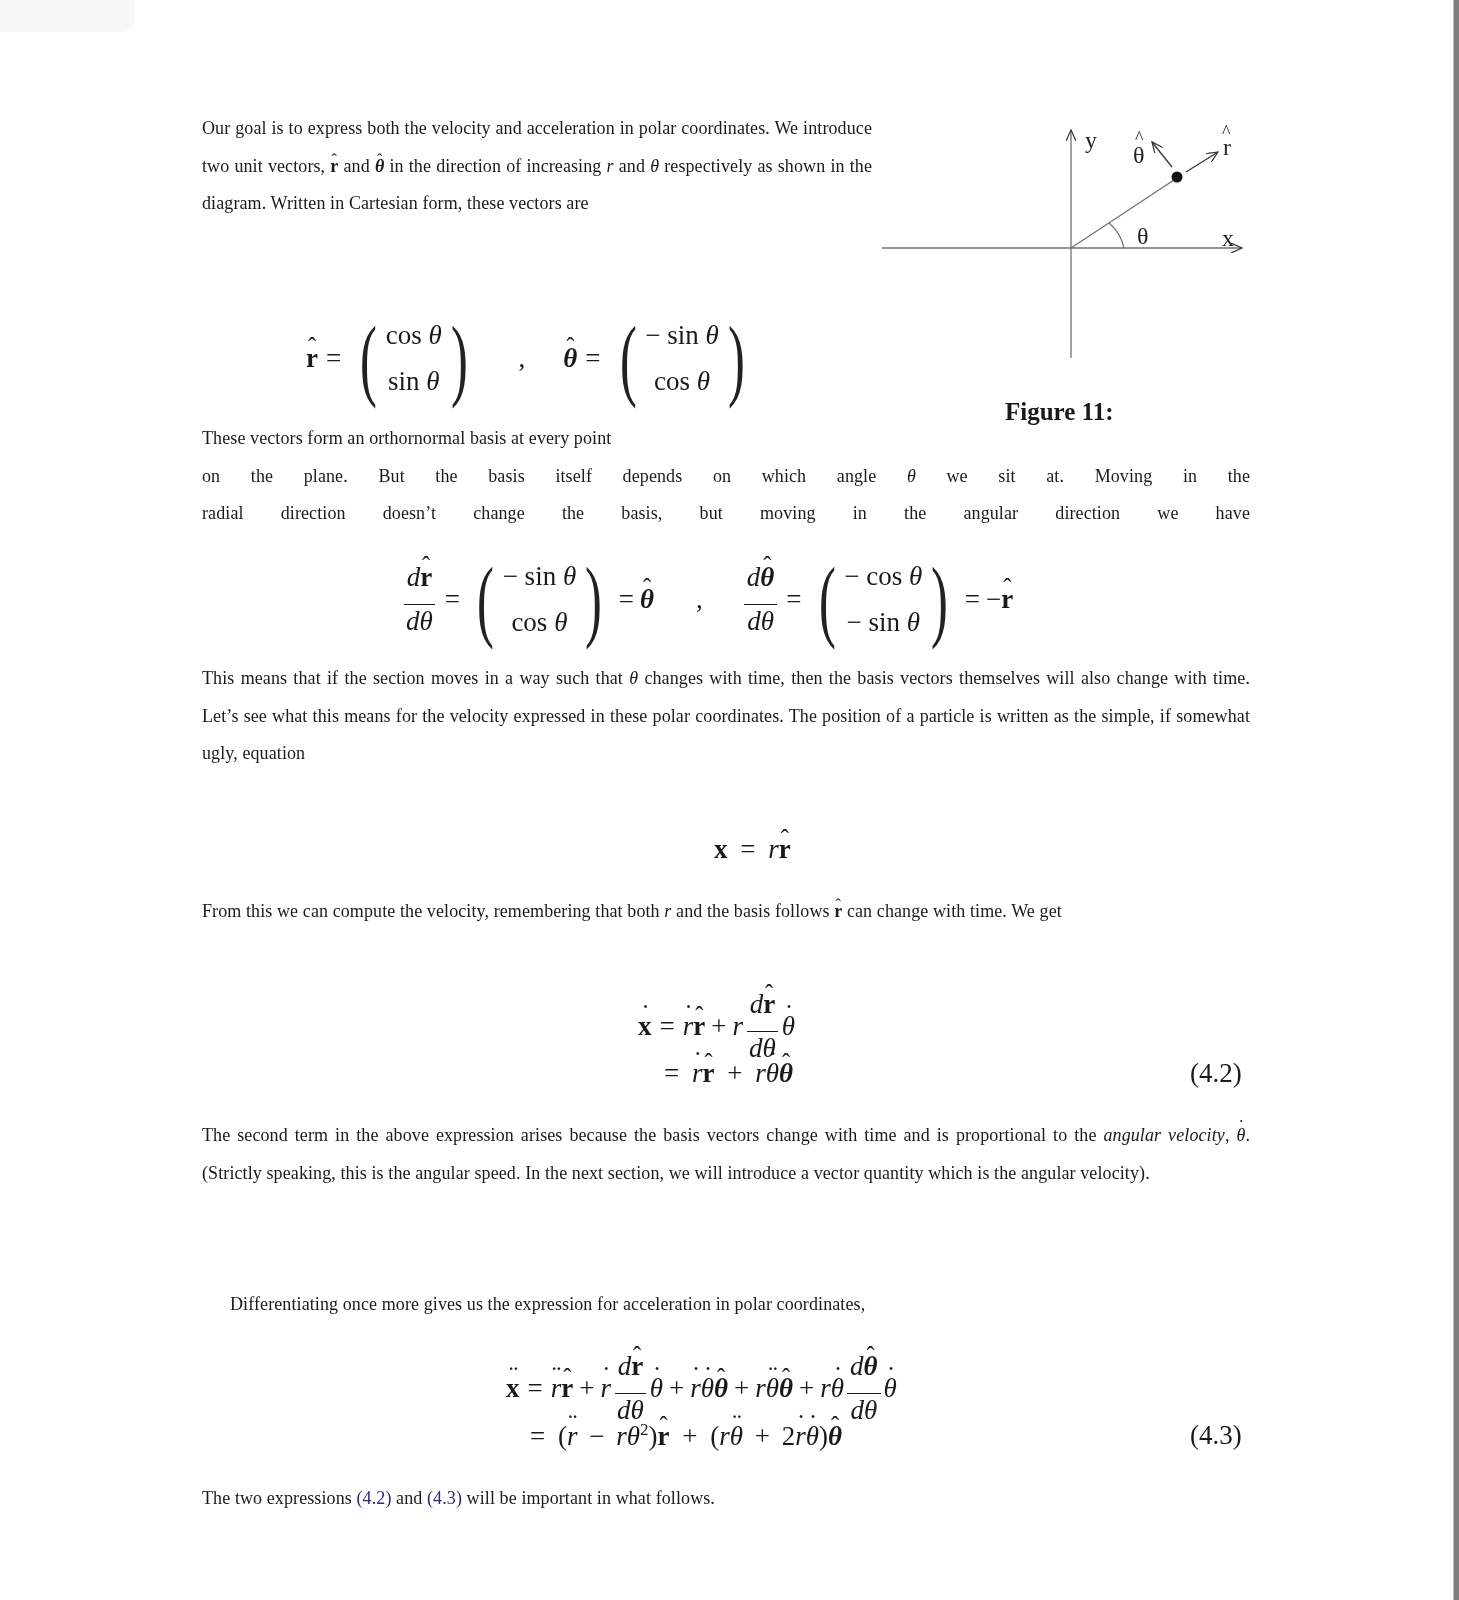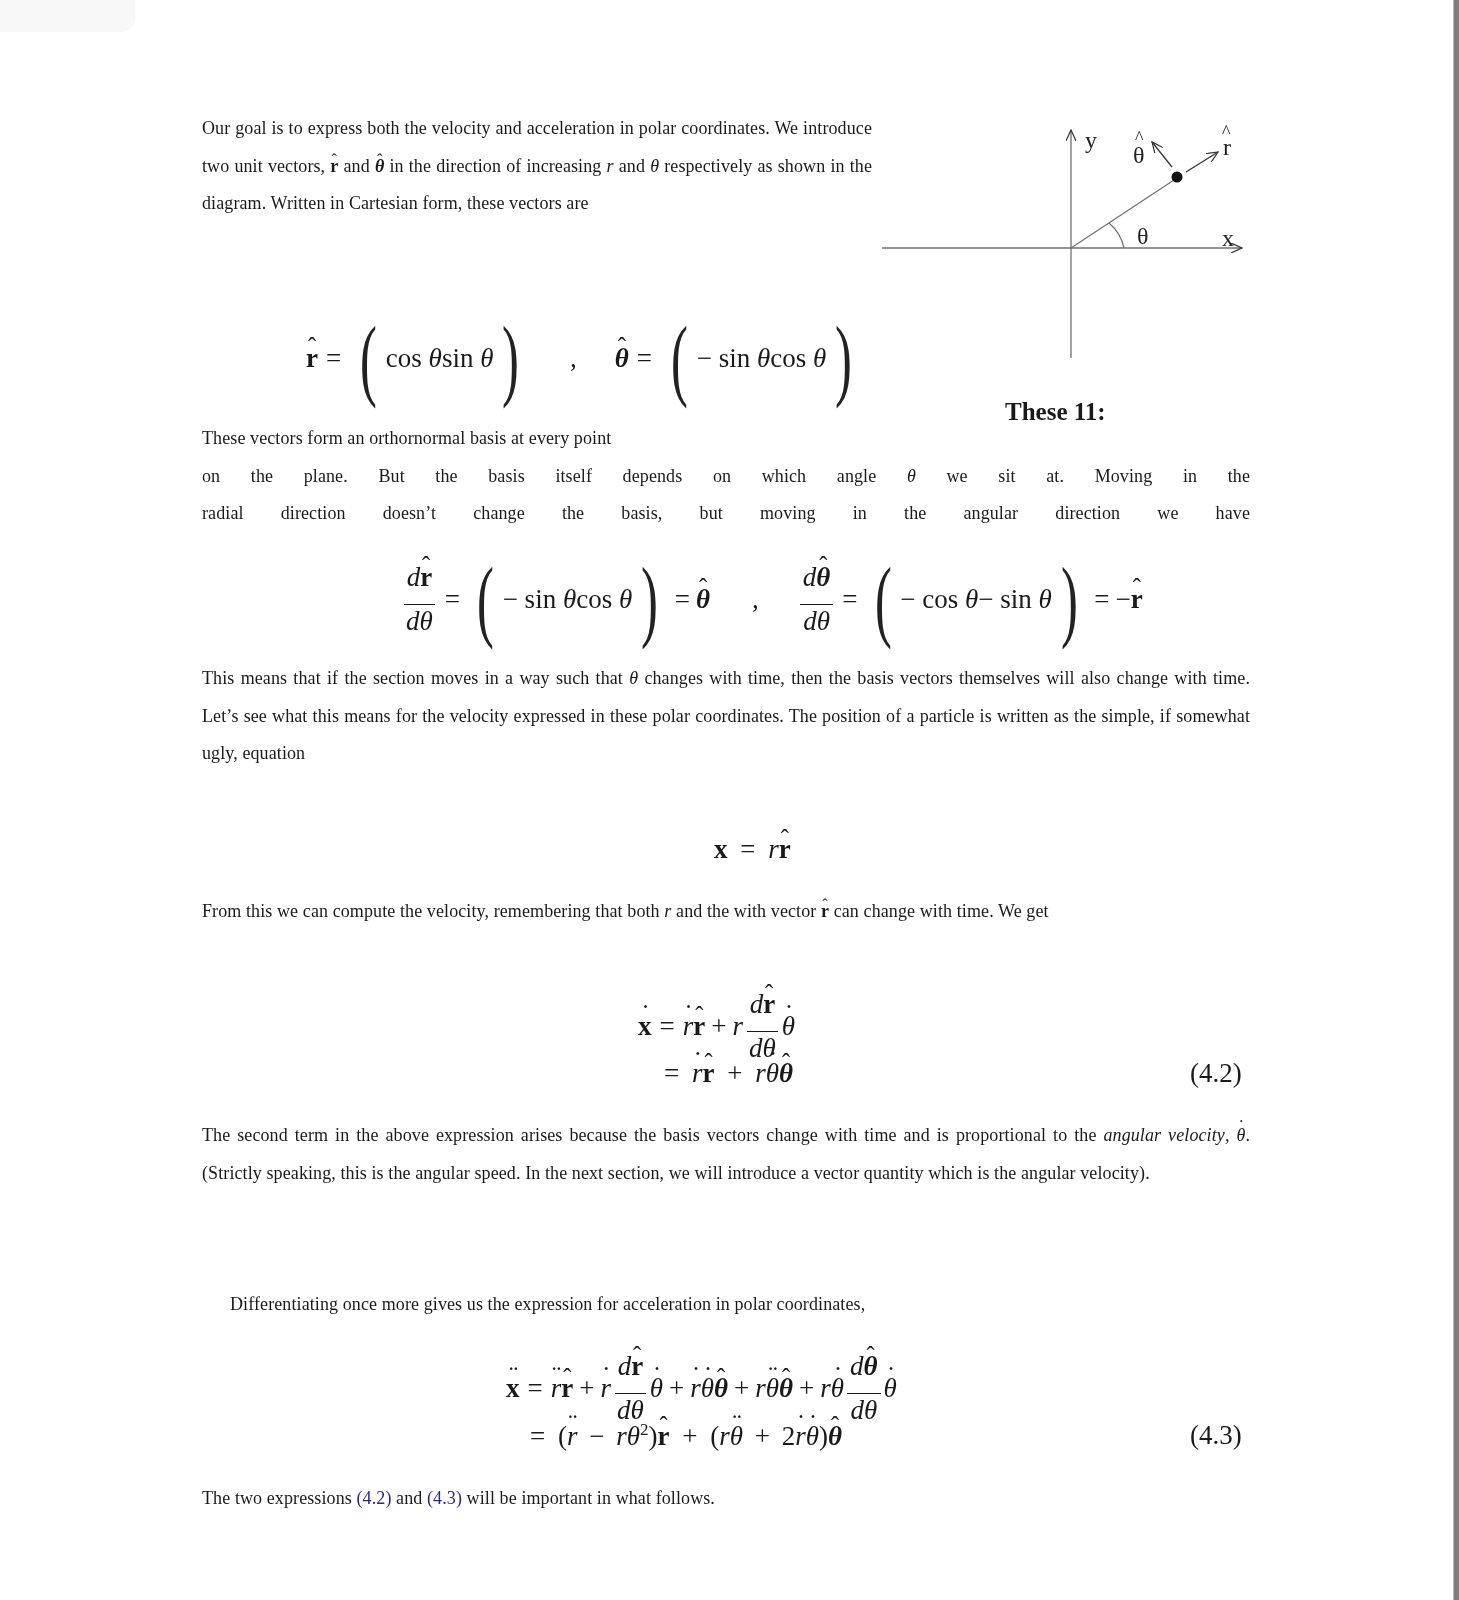--- a/index.html
+++ b/index.html
@@ -41,21 +41,21 @@
     transform: translateX(-50%); font-style: normal; font-weight: normal;
   }
   .ref { color: #2b2b7e; }
   .eq { position: absolute; font-size: 27px; white-space: nowrap; }
   .eqnum { position: absolute; left: 1190px; font-size: 27px; }
   .frac { display: inline-flex; flex-direction: column; align-items: center; vertical-align: middle; margin: 0 3px; }
   .frac .num { border-bottom: 1.3px solid #1a1a1a; padding: 0 3px 13px; line-height: 1.05; }
   .frac .den { padding: 2px 3px 0; line-height: 1.05; }
   .mat { display: inline-flex; align-items: center; vertical-align: middle; margin: 0 4px; }
   .paren { font-size: 92px; font-weight: 200; line-height: 1; transform: scaleX(0.55); color: #222; }
-  .col { display: flex; flex-direction: row; align-items: center; line-height: 46px; padding: 0 2px; }
+  .col { display: flex; flex-direction: column; align-items: center; line-height: 46px; padding: 0 2px; }
   .fig-caption { position: absolute; left: 1005px; top: 398px; font-size: 25px; font-weight: bold; }
   svg text { font-family: "Liberation Serif", serif; }
 </style>
 </head>
 <body>
 
 <div class="corner-shade"></div>
 <div class="right-edge"></div>
 
 <div class="para narrow" style="top:110px;">
@@ -80,21 +80,21 @@
   <line x1="306" y1="54" x2="338" y2="34" stroke="#333" stroke-width="1.3" marker-end="url(#ah)"></line>
   <line x1="292" y1="49" x2="272" y2="24" stroke="#333" stroke-width="1.3" marker-end="url(#ah)"></line>
   <text x="205" y="30" font-size="24" fill="#222">y</text>
   <text x="342" y="128" font-size="24" fill="#222">x</text>
   <text x="257" y="126" font-size="24" fill="#222">θ</text>
   <text x="253" y="45" font-size="24" fill="#222">θ</text>
   <text x="255" y="26" font-size="18" fill="#222">^</text>
   <text x="343" y="37" font-size="24" fill="#222">r</text>
   <text x="342" y="20" font-size="18" fill="#222">^</text>
 </svg>
-<div class="fig-caption">These 11:</div>
+<div class="fig-caption">Figure 11:</div>
 
 <div class="eq" style="left:306px; top:312px;">
   <span style="display:inline-flex; align-items:center;">
     <span class="b hat">r</span>
     <span style="margin:0 8px;">=</span>
     <span class="mat">
       <span class="paren">(</span>
       <span class="col">
         <span><span>cos</span> <span class="m">θ</span></span>
         <span><span>sin</span> <span class="m">θ</span></span>
@@ -162,21 +162,21 @@
   <span>This means that if the section moves in a way such that </span><span class="m">θ</span><span> changes with time, then the basis vectors themselves will also change with time. Let’s see what this means for the velocity expressed in these polar coordinates. The position of a particle is written as the simple, if somewhat ugly, equation</span>
 </div>
 
 <div class="eq" style="left:678px; top:834px;margin-left:36px;">
   <span class="b">x</span>
   <span style="margin:0 6px;">=</span>
   <span class="m">r</span><span class="b hat">r</span>
 </div>
 
 <div class="para full" style="top:893px;">
-  <span>From this we can compute the velocity, remembering that both </span><span class="m">r</span><span> and the with vector </span>
+  <span>From this we can compute the velocity, remembering that both </span><span class="m">r</span><span> and the basis follows </span>
   <span class="b hat">r</span><span> can change with time. We get</span>
 </div>
 
 <div class="eq" style="left:638px; top:990px;">
   <span style="display:inline-flex; align-items:center;">
     <span class="b dot">x</span>
     <span style="margin:0 8px;">=</span>
     <span class="m dot">r</span>
       <span class="b hat">r</span>
     <span style="margin:0 6px;">+</span>

